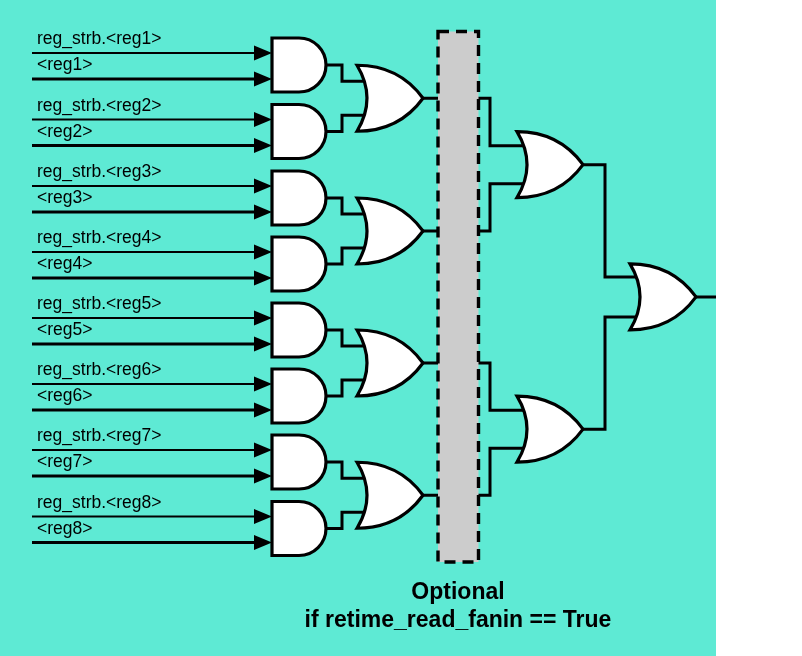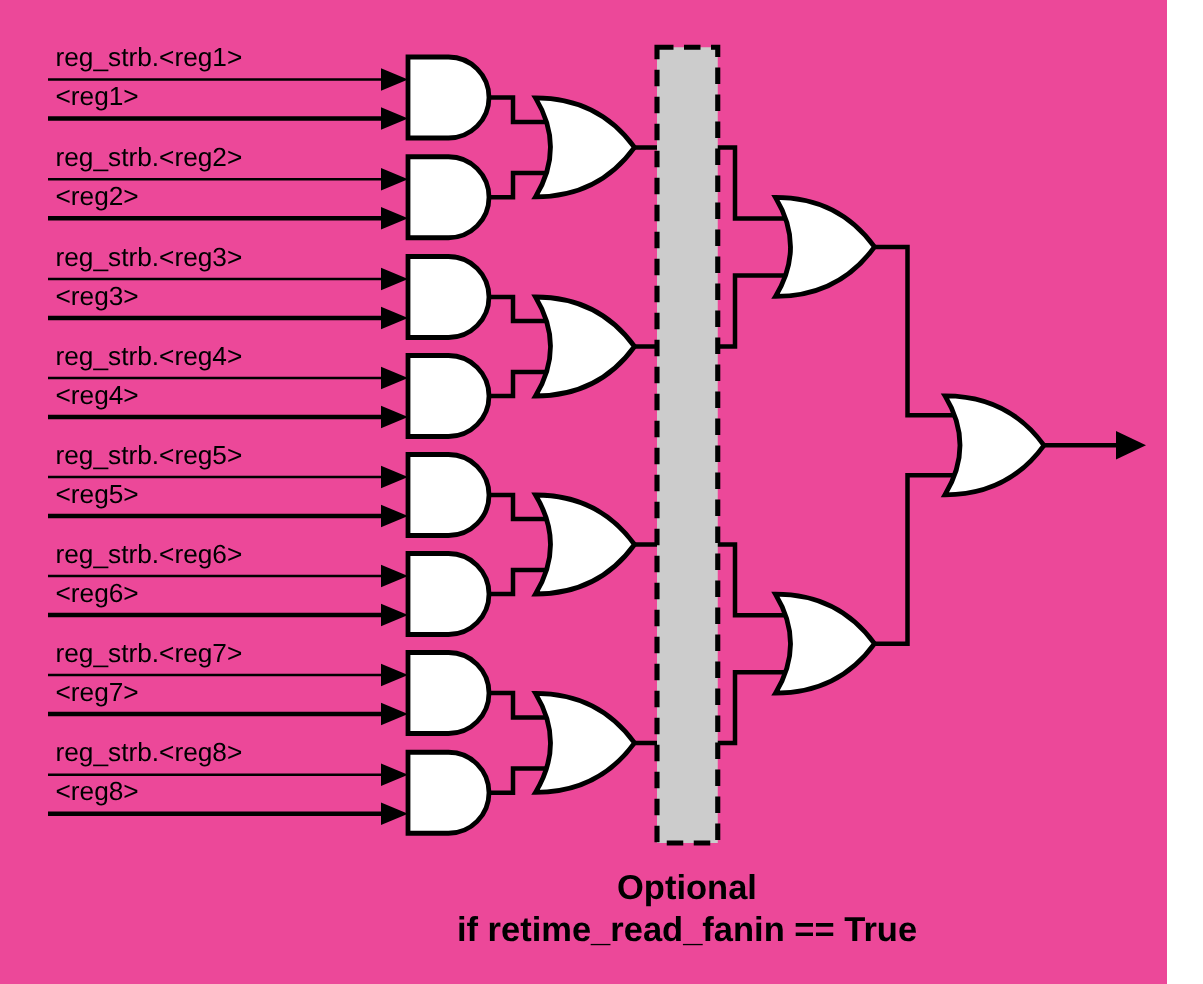--- a/index.html
+++ b/index.html
@@ -1,16 +1,16 @@
 <!DOCTYPE html>
 <html><head>
 <meta charset="utf-8">
 <style>
   html,body{margin:0;padding:0;background:#ffffff;}
-  .canvas{position:relative;width:778px;height:656px;background:#ec4899;overflow:hidden;}
+  .canvas{position:relative;width:716px;height:656px;background:#5eead4;overflow:hidden;}
   svg{display:block;}
   .label{font:17.5px "Liberation Sans", sans-serif;fill:#000;}
   .caption{font:700 23px "Liberation Sans", sans-serif;fill:#000;}
 </style>
 </head>
 <body>
 
 <div class="canvas">
   <svg id="diagram" width="802" height="656" viewBox="0 0 802 656">
     <g id="wires">

